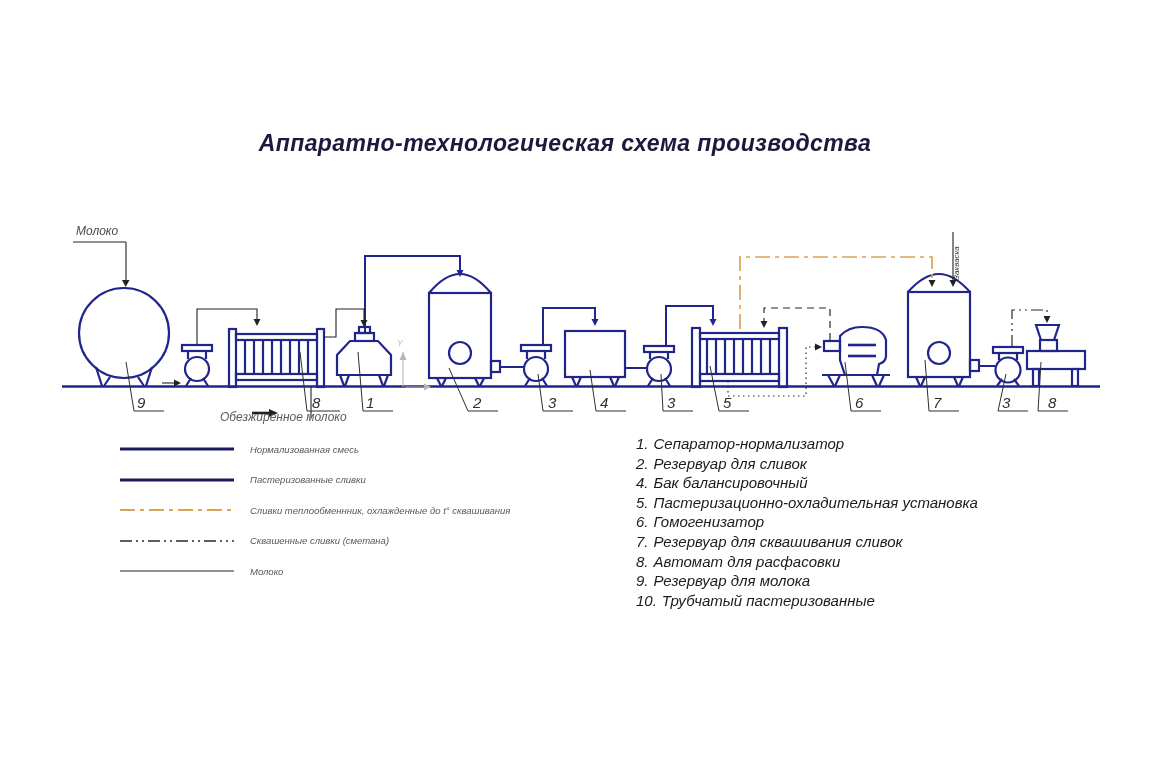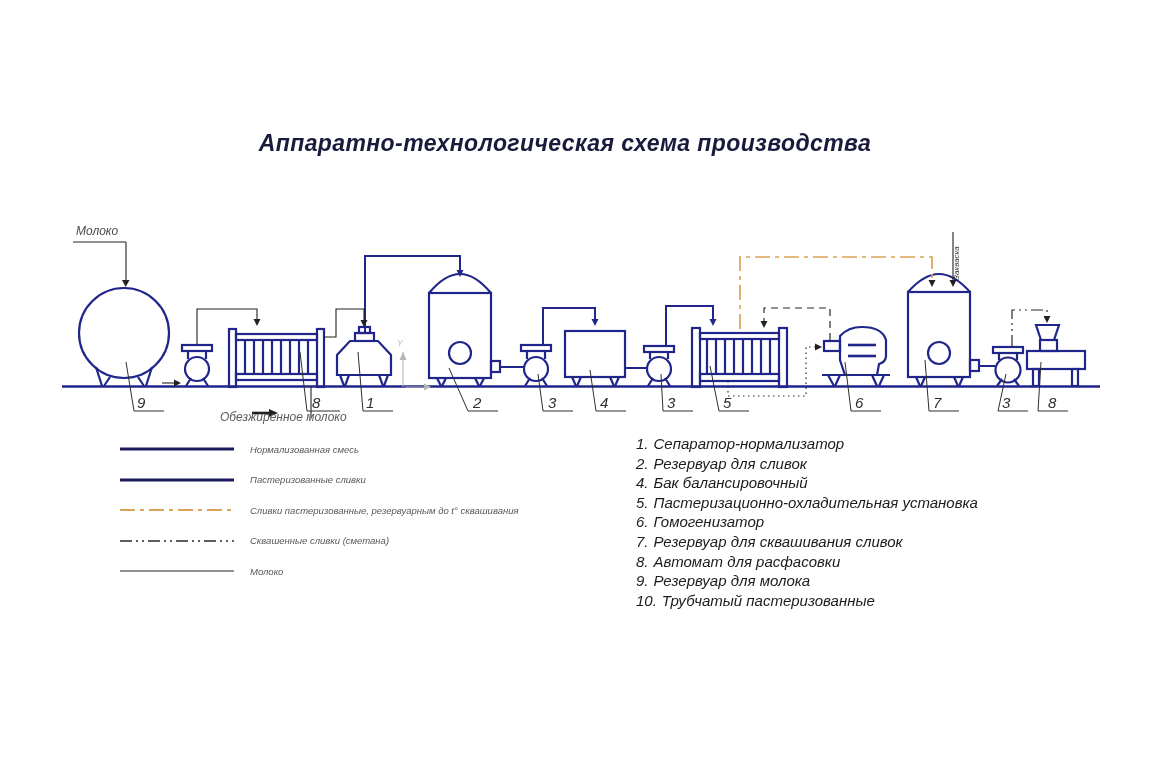--- a/index.html
+++ b/index.html
@@ -278,21 +278,21 @@
     <div class="legend-row">
       <svg class="legend-sample" viewBox="0 0 118 10">
           <line x1="2" y1="5" x2="116" y2="5" stroke-width="3" stroke="#1b1b5e"></line>
         </svg>
       <span class="legend-label">Пастеризованные сливки</span>
     </div>
     <div class="legend-row">
       <svg class="legend-sample" viewBox="0 0 118 10">
           <line x1="2" y1="5" x2="116" y2="5" stroke-width="2" stroke-dasharray="15 5 4 5" stroke="#d9a458"></line>
         </svg>
-      <span class="legend-label">Сливки пастеризованные, резервуарным до t° сквашивания</span>
+      <span class="legend-label">Сливки теплообменнник, охлажденные до t° сквашивания</span>
     </div>
     <div class="legend-row">
       <svg class="legend-sample" viewBox="0 0 118 10">
           <line x1="2" y1="5" x2="116" y2="5" stroke-width="1.5" stroke-dasharray="12 4 2 4 2 4" stroke="#2a2a2a"></line>
         </svg>
       <span class="legend-label">Сквашенные сливки (сметана)</span>
     </div>
     <div class="legend-row">
       <svg class="legend-sample" viewBox="0 0 118 10">
           <line x1="2" y1="5" x2="116" y2="5" stroke-width="1.2" stroke="#222222"></line>

